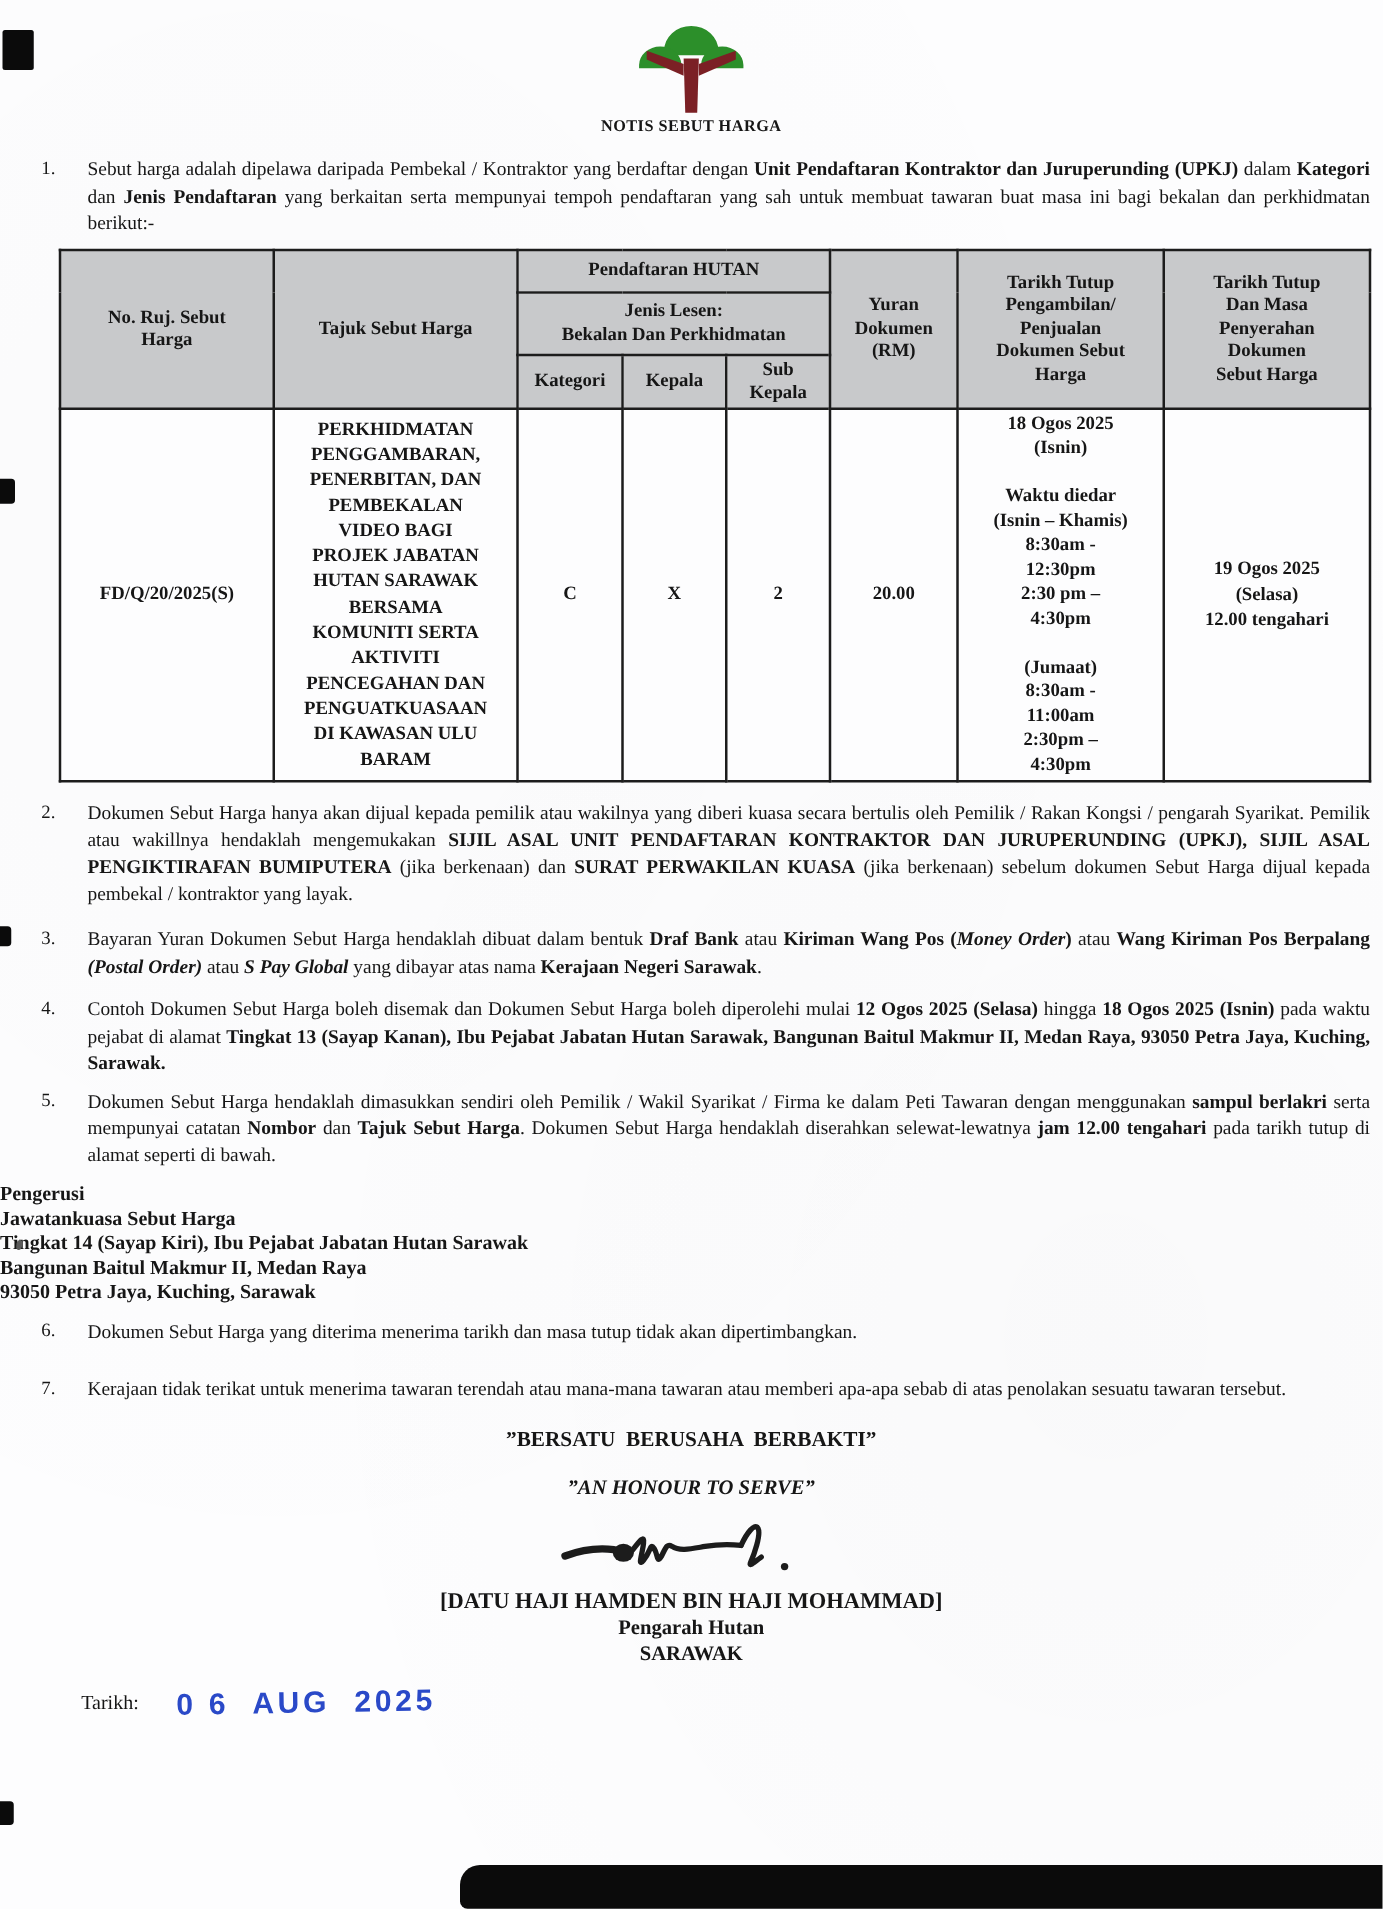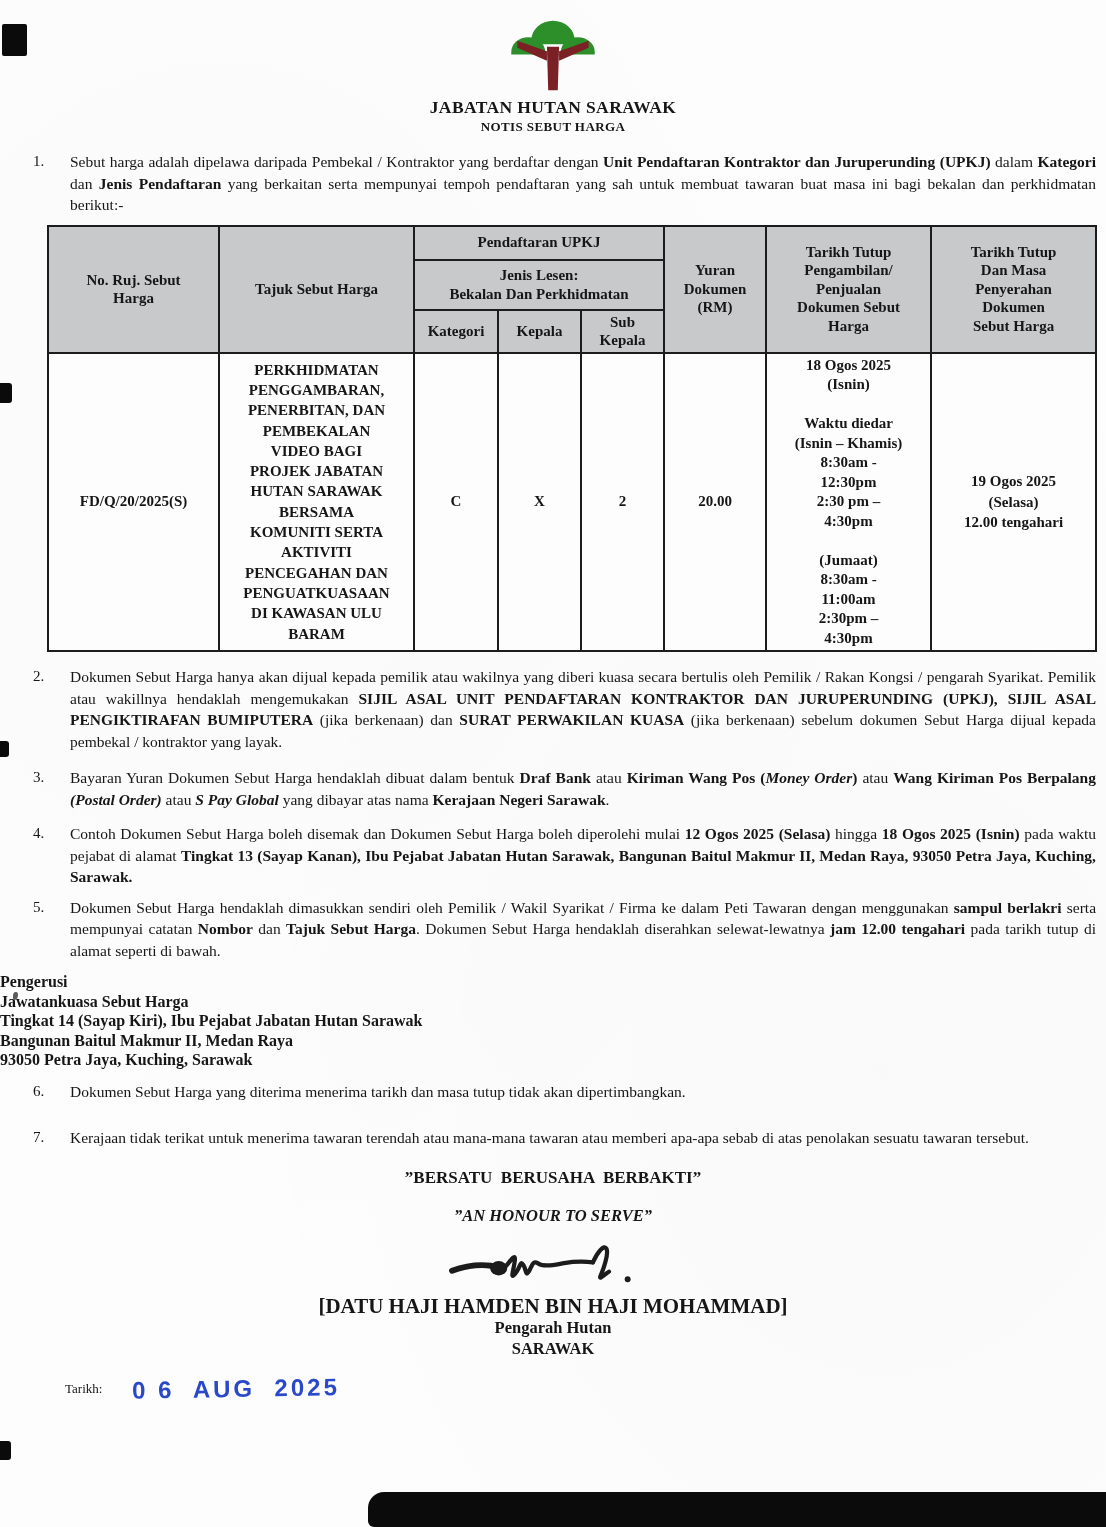--- a/index.html
+++ b/index.html
@@ -37,25 +37,25 @@
   table.tender td{background:#fdfdfe;font-size:15px}
   td.cell-tajuk{font-size:15.3px;line-height:20.3px;padding:4px 2px}
   td.cell-noruj{font-size:16px}
   td.cell-sched{vertical-align:top;padding-top:12px;line-height:19.5px}
   td.cell-deliver{line-height:20.5px}
   
   .address-block{ text-align:left;font-weight:bold;font-size:16px;line-height:19.5px;margin-top:11px}
   .motto-1{ text-align:center;font-weight:bold;font-size:17px;margin-top:19px;white-space:pre-wrap}
   .motto-2{ text-align:center;font-weight:bold;font-style:italic;font-size:16.5px;margin-top:18px}
   .sig-wrap{text-align:center;margin-top:10px;line-height:0}
-  .sig-name{ text-align:center;font-weight:bold;font-size:21px;margin-top:4px;line-height:21px}
+  .sig-name{ text-align:center;font-weight:bold;font-size:18px;margin-top:4px;line-height:21px}
   .sig-title{ text-align:center;font-weight:bold;font-size:16.5px;line-height:21px}
   
   .date-row{display:flex;align-items:center;margin:16px 0 0 65px}
-  .date-label{font-size:13px}
+  .date-label{font-size:16px}
   .date-stamp{
     margin-left:30px;font-family:"Liberation Sans","DejaVu Sans",sans-serif;
     font-weight:bold;font-size:24px;letter-spacing:3px;color:#2a49c8;
     white-space:pre;transform:rotate(-1deg)}
   
   .nota{margin:22px 40px 0 65px;font-style:italic;font-size:15.3px;line-height:21px}
   
   .artifact{position:absolute;background:#0b0b0b}
   #art-corner{left:2px;top:24px;width:25px;height:32px;border-radius:2px}
   #art-left1{left:0;top:383px;width:12px;height:20px;border-radius:0 3px 3px 0}
@@ -72,21 +72,20 @@
   <div class="logo-wrap">
     <svg width="104" height="80" viewBox="0 0 110 92" aria-hidden="true">
       <path d="M30,33 A25,23 0 0 1 80,33 L80,37 L30,37 Z" fill="#2c8f2a"></path>
       <path d="M7,46 A19.5,17 0 0 1 46,46 L46,49 L7,49 Z" fill="#2c8f2a"></path>
       <path d="M64,46 A19.5,17 0 0 1 103,46 L103,49 L64,49 Z" fill="#2c8f2a"></path>
       <path d="M48,40 L62,40 L60.5,90 L49.5,90 Z" fill="#7b2025"></path>
       <path d="M48,56 L14,41 L14,33 L48,45 Z" fill="#7b2025"></path>
       <path d="M62,56 L96,41 L96,33 L62,45 Z" fill="#7b2025"></path>
     </svg>
   </div>
-  <div class="org-title">JABATAN HUTAN SARAWAK</div>
   <div class="doc-title">NOTIS SEBUT HARGA</div>
 
   <div class="para" id="para-1">
     <div class="num">1.</div>
     <div class="txt"><span>Sebut harga adalah dipelawa daripada Pembekal / Kontraktor yang berdaftar dengan </span><span style="font-weight: bold;">Unit Pendaftaran Kontraktor dan Juruperunding (UPKJ)</span><span> dalam </span><span style="font-weight: bold;">Kategori</span><span> dan </span><span style="font-weight: bold;">Jenis Pendaftaran</span><span> yang berkaitan serta mempunyai tempoh pendaftaran yang sah untuk membuat tawaran buat masa ini bagi bekalan dan perkhidmatan berikut:-</span></div>
   </div>
 
   <table class="tender">
     <colgroup>
       <col style="width:171px">
@@ -95,21 +94,21 @@
         <col style="width:83px">
       <col style="width:83px">
         <col style="width:102px">
         <col style="width:165px">
         <col style="width:165px">
     </colgroup>
     <thead>
       <tr style="height:34px">
         <th rowspan="3">No. Ruj. Sebut<br>Harga</th>
         <th rowspan="3">Tajuk Sebut Harga</th>
-        <th colspan="3">Pendaftaran UPKJ</th>
+        <th colspan="3">Pendaftaran HUTAN</th>
         <th rowspan="3">Yuran<br>Dokumen<br>(RM)</th>
         <th rowspan="3">Tarikh Tutup<br>Pengambilan/<br>Penjualan<br>Dokumen Sebut<br>Harga</th>
         <th rowspan="3">Tarikh Tutup<br>Dan Masa<br>Penyerahan<br>Dokumen<br>Sebut Harga</th>
       </tr>
       <tr style="height:50px">
         <th colspan="3">Jenis Lesen:<br>Bekalan Dan Perkhidmatan</th>
       </tr>
       <tr style="height:42px">
         <th>Kategori</th>
         <th>Kepala</th>

